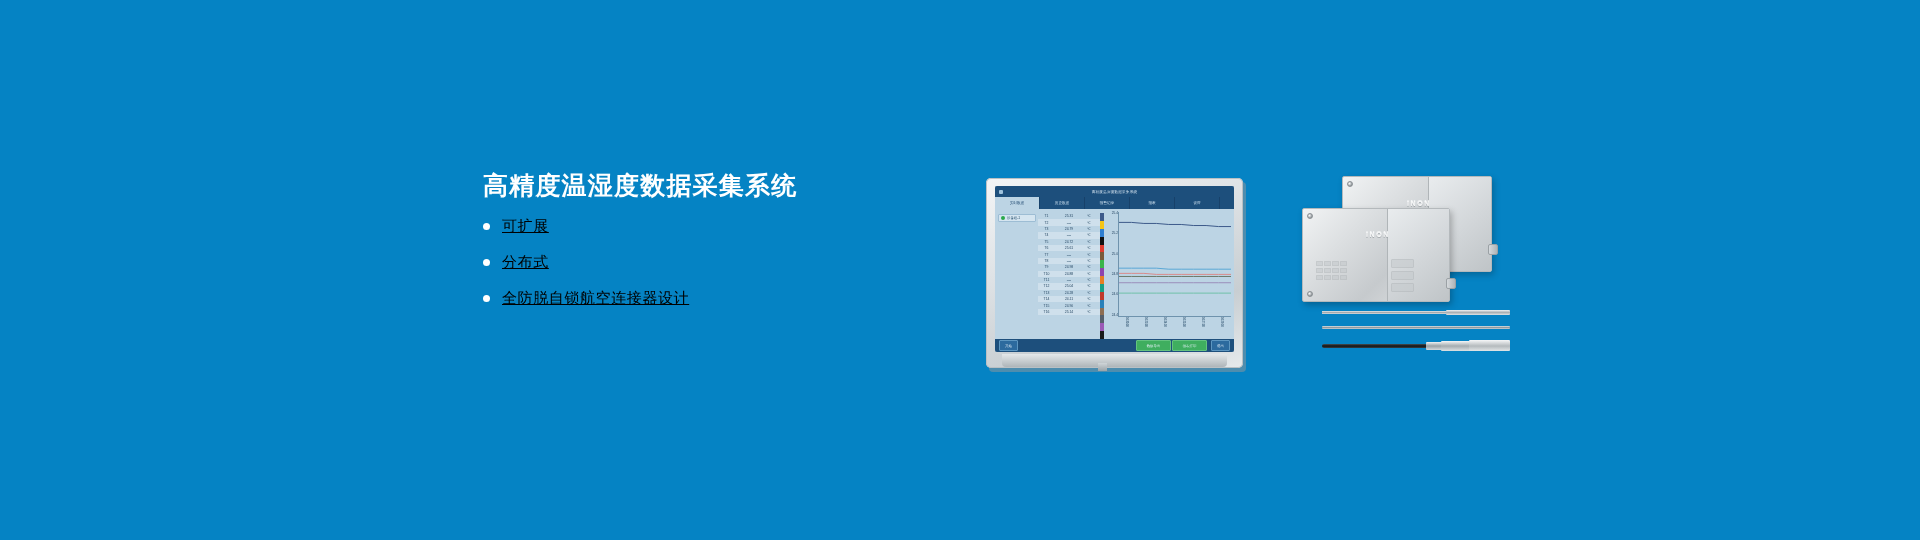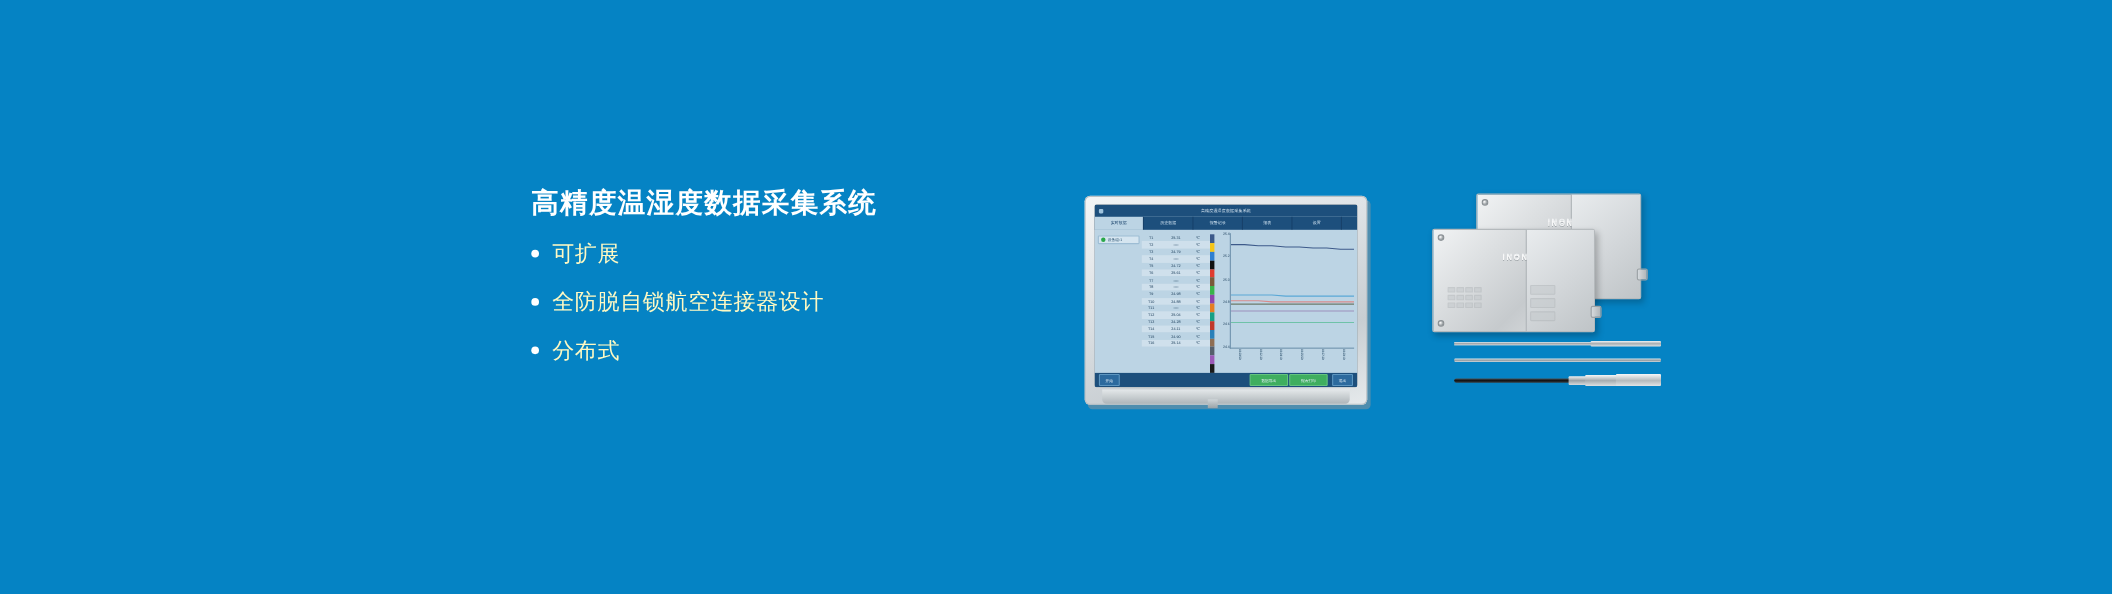--- a/index.html
+++ b/index.html
@@ -58,23 +58,24 @@
   }
   .bullet-dot {
     width: 7px;
     height: 7px;
     border-radius: 50%;
     background: #ffffff;
     margin-right: 12px;
     flex: 0 0 auto;
   }
   .feature-text {
-    font-size: 20px;
-    color: #fef9c3;
+    font-size: 15px;
+    color: #000000;
     letter-spacing: .6px;
+    text-decoration: underline;
   }
 
   
   .monitor {
     position: absolute;
     left: 986px;
     top: 178px;
     width: 263px;
     height: 197px;
   }
@@ -501,25 +502,25 @@
 
   <div class="copy">
     <h1 class="headline">高精度温湿度数据采集系统</h1>
     <ul class="feature-list">
       <li class="feature-item">
         <span class="bullet-dot"></span>
         <span class="feature-text">可扩展</span>
       </li>
       <li class="feature-item">
         <span class="bullet-dot"></span>
-        <span class="feature-text">全防脱自锁航空连接器设计</span>
+        <span class="feature-text">分布式</span>
       </li>
       <li class="feature-item">
         <span class="bullet-dot"></span>
-        <span class="feature-text">分布式</span>
+        <span class="feature-text">全防脱自锁航空连接器设计</span>
       </li>
     </ul>
   </div>
 
   <div class="monitor">
     <div class="monitor-shadow"></div>
     <div class="monitor-bezel"></div>
     <div class="monitor-foot"></div>
     <div class="monitor-stand"></div>
 

